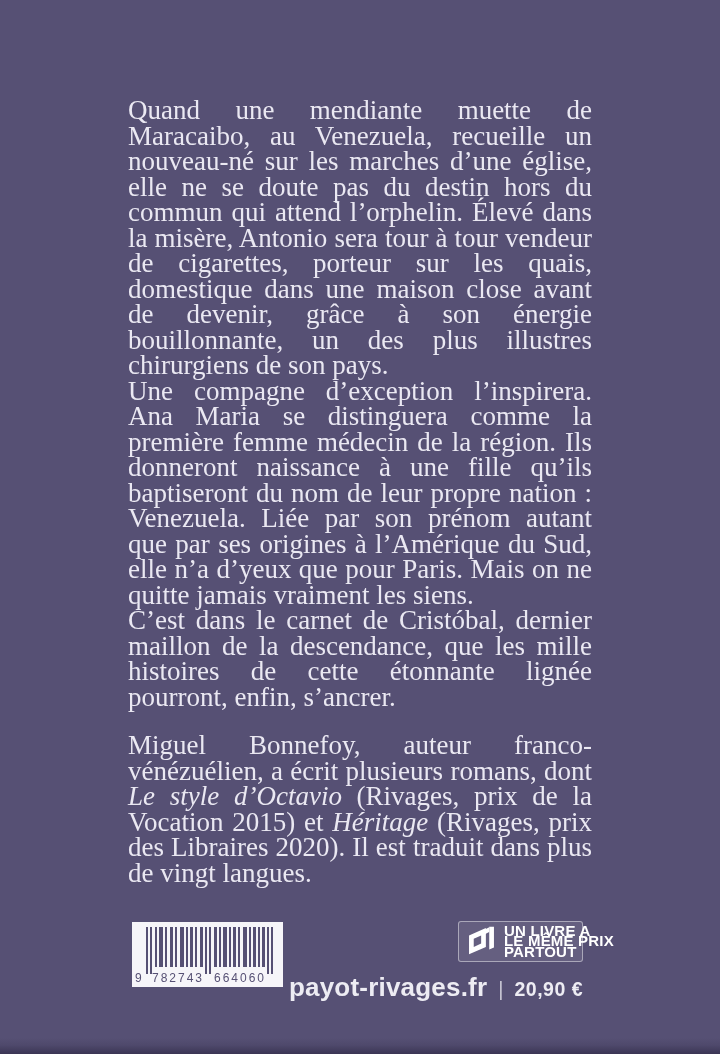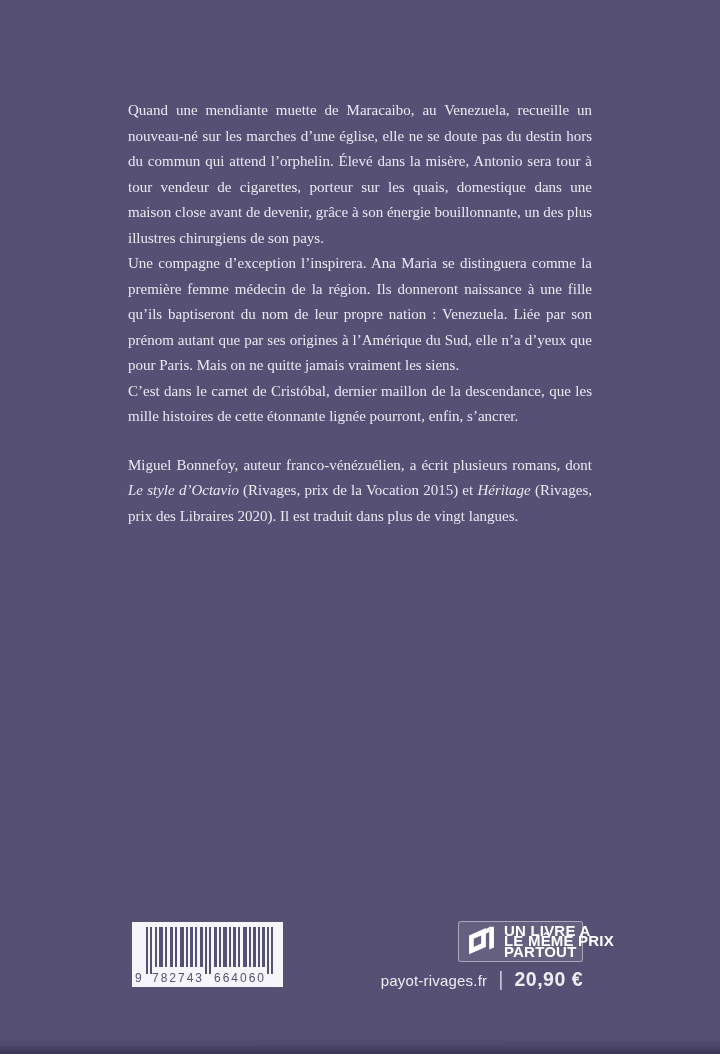--- a/index.html
+++ b/index.html
@@ -13,21 +13,21 @@
     position: relative;
     width: 720px; height: 1054px;
     background: #565074;
   }
   
   .blurb {
     position: absolute;
     left: 128px; top: 98px; width: 464px;
     color: #eae8f2;
     font-family: "Liberation Serif", serif;
-    font-size: 15px;
+    font-size: 27px;
     line-height: 25.5px;
     text-align: justify;
     hyphens: manual;
   }
   .blurb p { margin: 0; }
   .blurb p.bio { margin-top: 23px; }
   .italic { font-style: italic; }
 
   
   .barcode-box {
@@ -72,22 +72,22 @@
   .site-price {
     position: absolute;
     top: 960px;
     right: 137px;
     display: flex;
     align-items: baseline;
     gap: 11px;
     color: #edecf3;
   }
   .site-price .site {
-    font-weight: normal;
-    font-size: 15px;
+    font-weight: bold;
+    font-size: 26px;
     letter-spacing: 0.2px;
     margin-top: 12px;
   }
   .site-price .sep {
     font-weight: 300;
     font-size: 20px;
     color: rgba(237,236,243,0.75);
   }
   .site-price .price {
     font-weight: 700;

